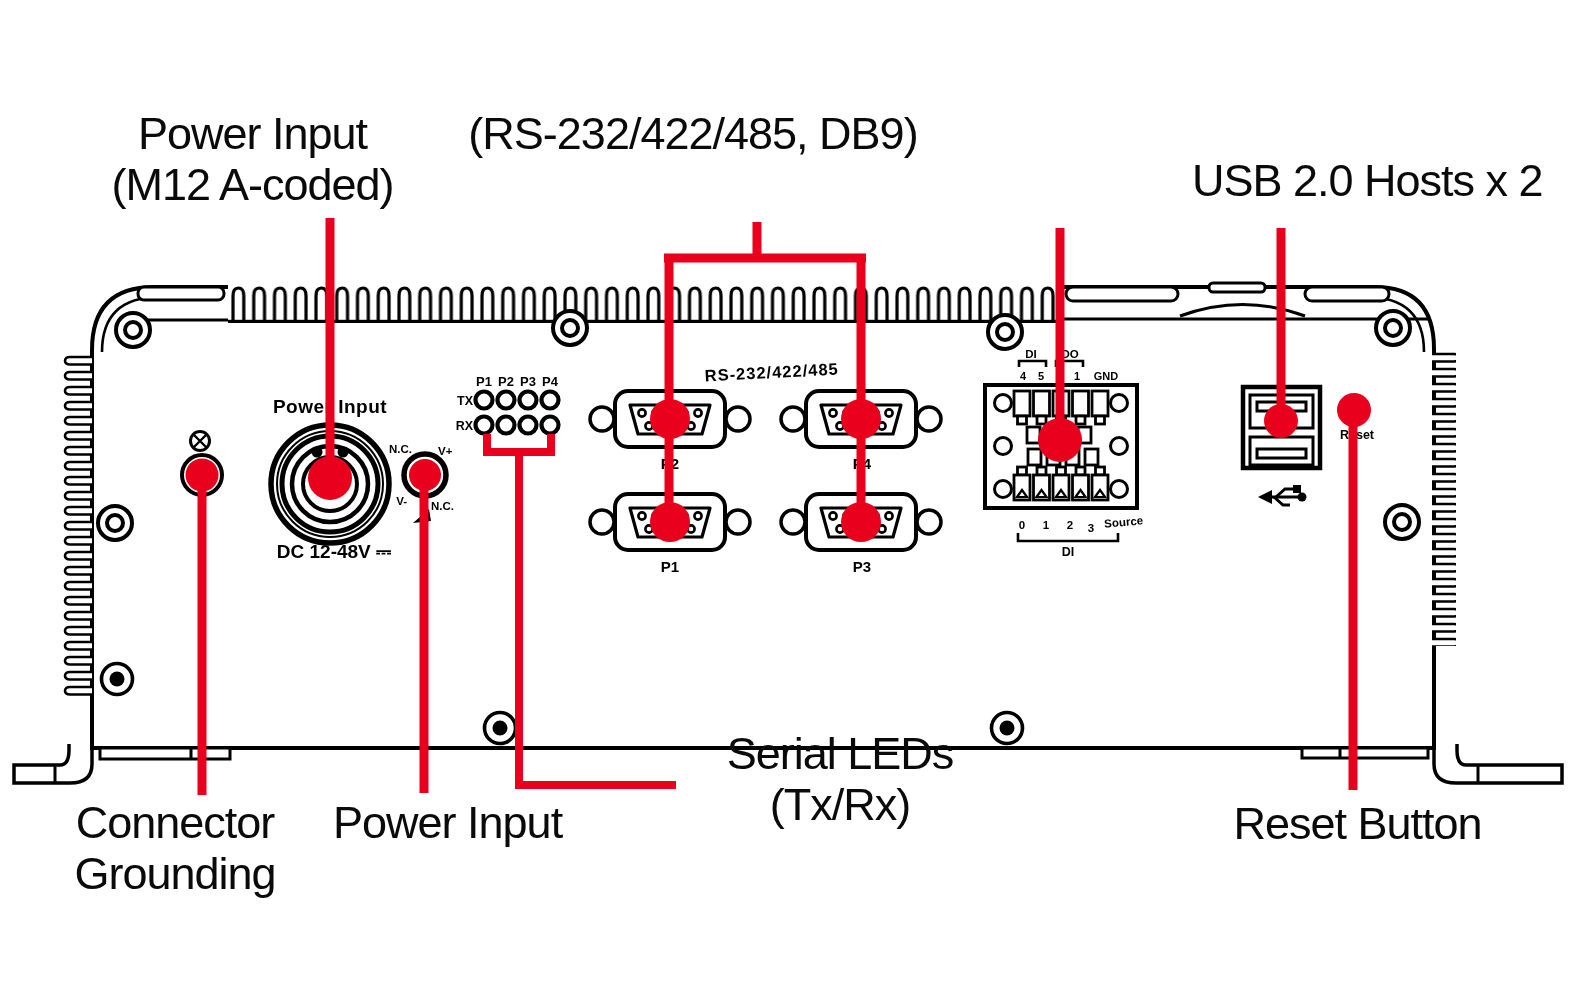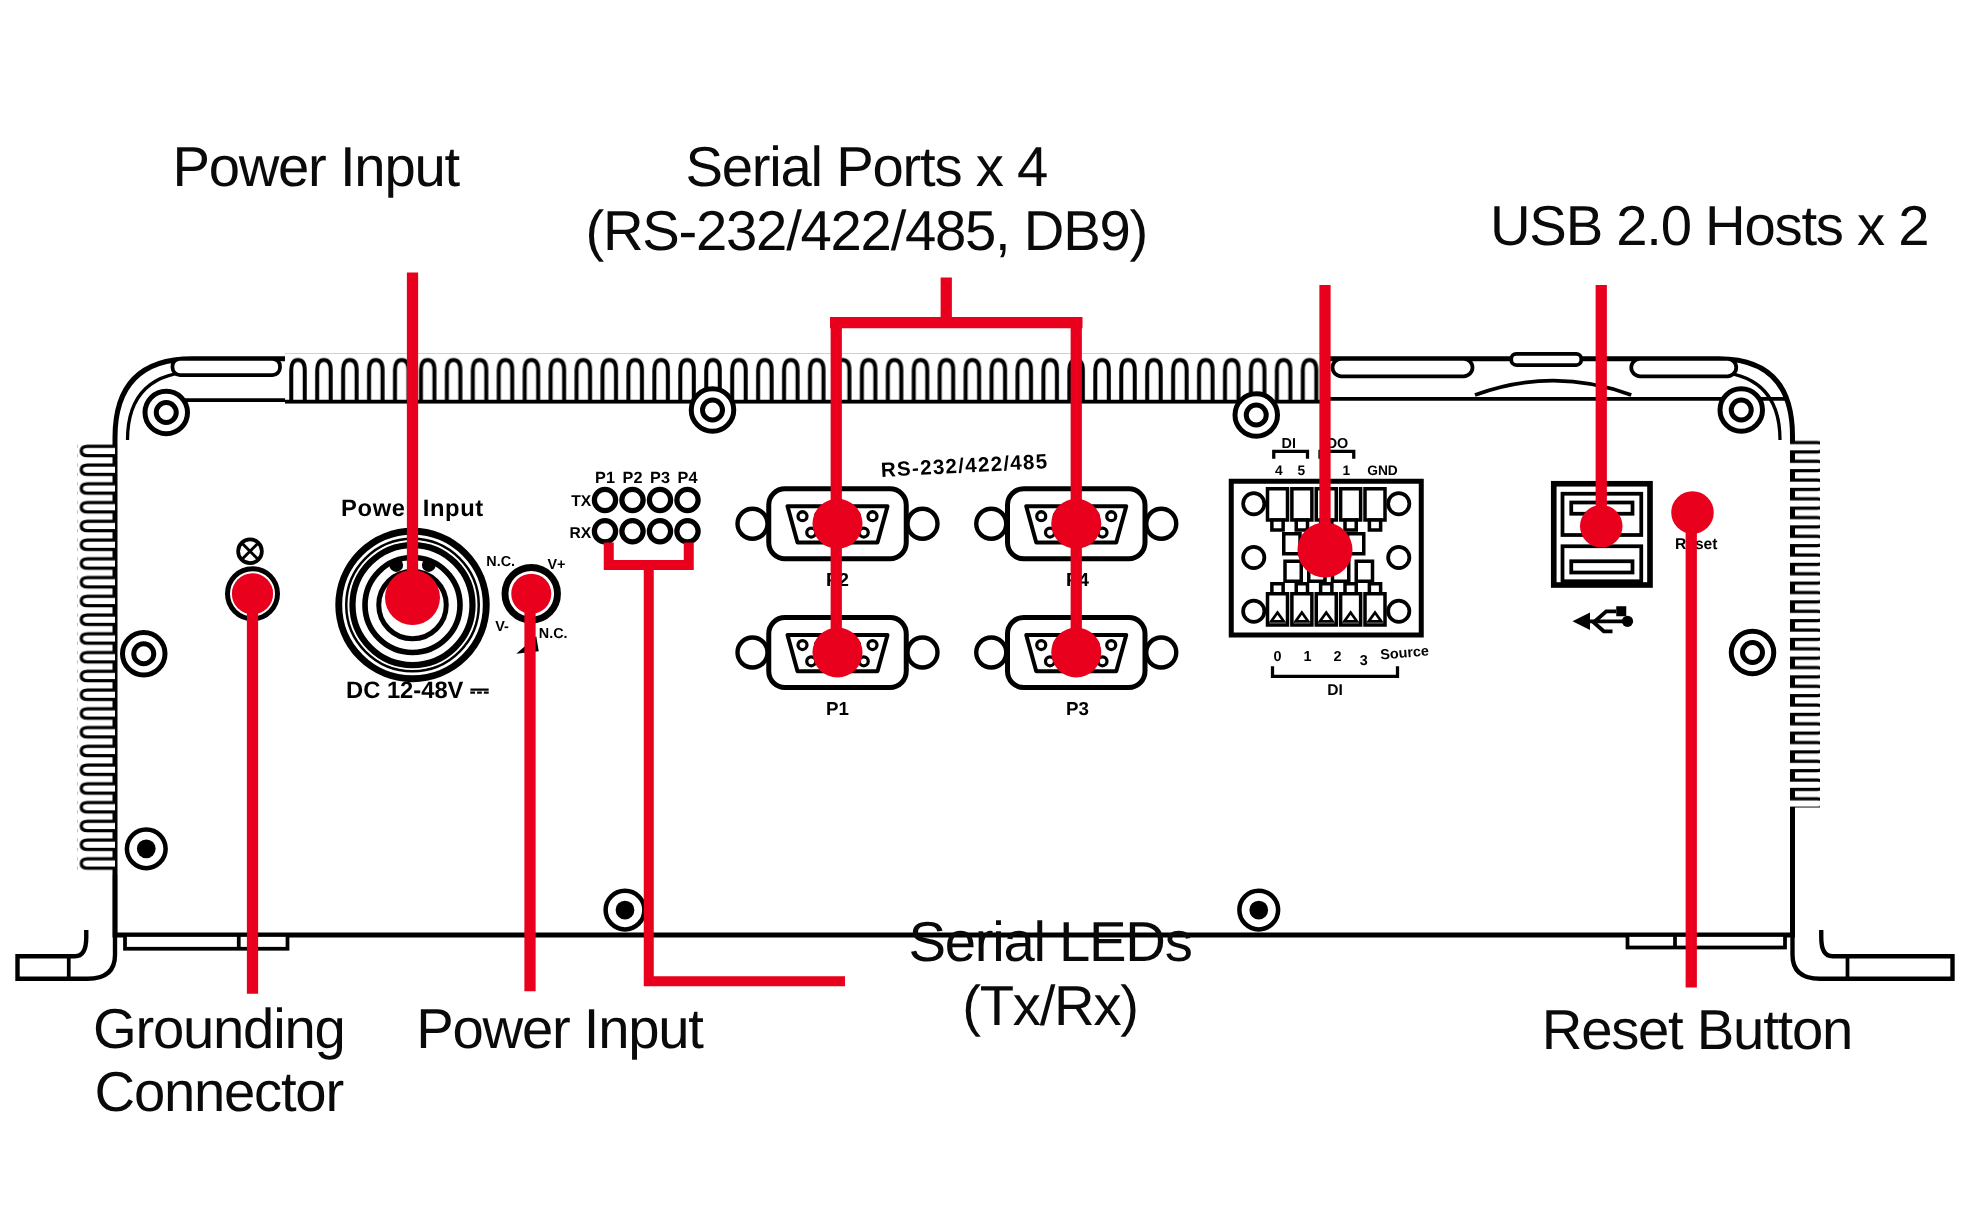--- a/index.html
+++ b/index.html
@@ -261,31 +261,31 @@
     <circle cx="202" cy="475" r="16.5" stroke="none"></circle>
     <path d="M202 482 V795" fill="none" stroke-width="9"></path>
     <circle cx="425" cy="475" r="16" stroke="none"></circle>
     <path d="M424 487 V793" fill="none" stroke-width="9"></path>
     <path d="M487 434 V452 M551 434 V452 M483 452 H555 M519 452 V785 M515 785 H676" fill="none" stroke-width="8"></path>
   </g>
 </svg>
 
 <div class="lbl" id="lbl-power">
   <div>Power Input</div>
+  <div>(M12 A-coded)</div>
 </div>
 <div class="lbl" id="lbl-serial">
-  <div>Serial Ports x 4</div>
   <div>(RS-232/422/485, DB9)</div>
 </div>
 <div class="lbl" id="lbl-usb">
   <div>USB 2.0 Hosts x 2</div>
 </div>
 <div class="lbl" id="lbl-grounding">
+  <div>Connector</div>
   <div>Grounding</div>
-  <div>Connector</div>
 </div>
 <div class="lbl" id="lbl-pin">
   <div>Power Input</div>
 </div>
 <div class="lbl" id="lbl-sleds">
   <div>Serial LEDs</div>
   <div>(Tx/Rx)</div>
 </div>
 <div class="lbl" id="lbl-reset">
   <div>Reset Button</div>

